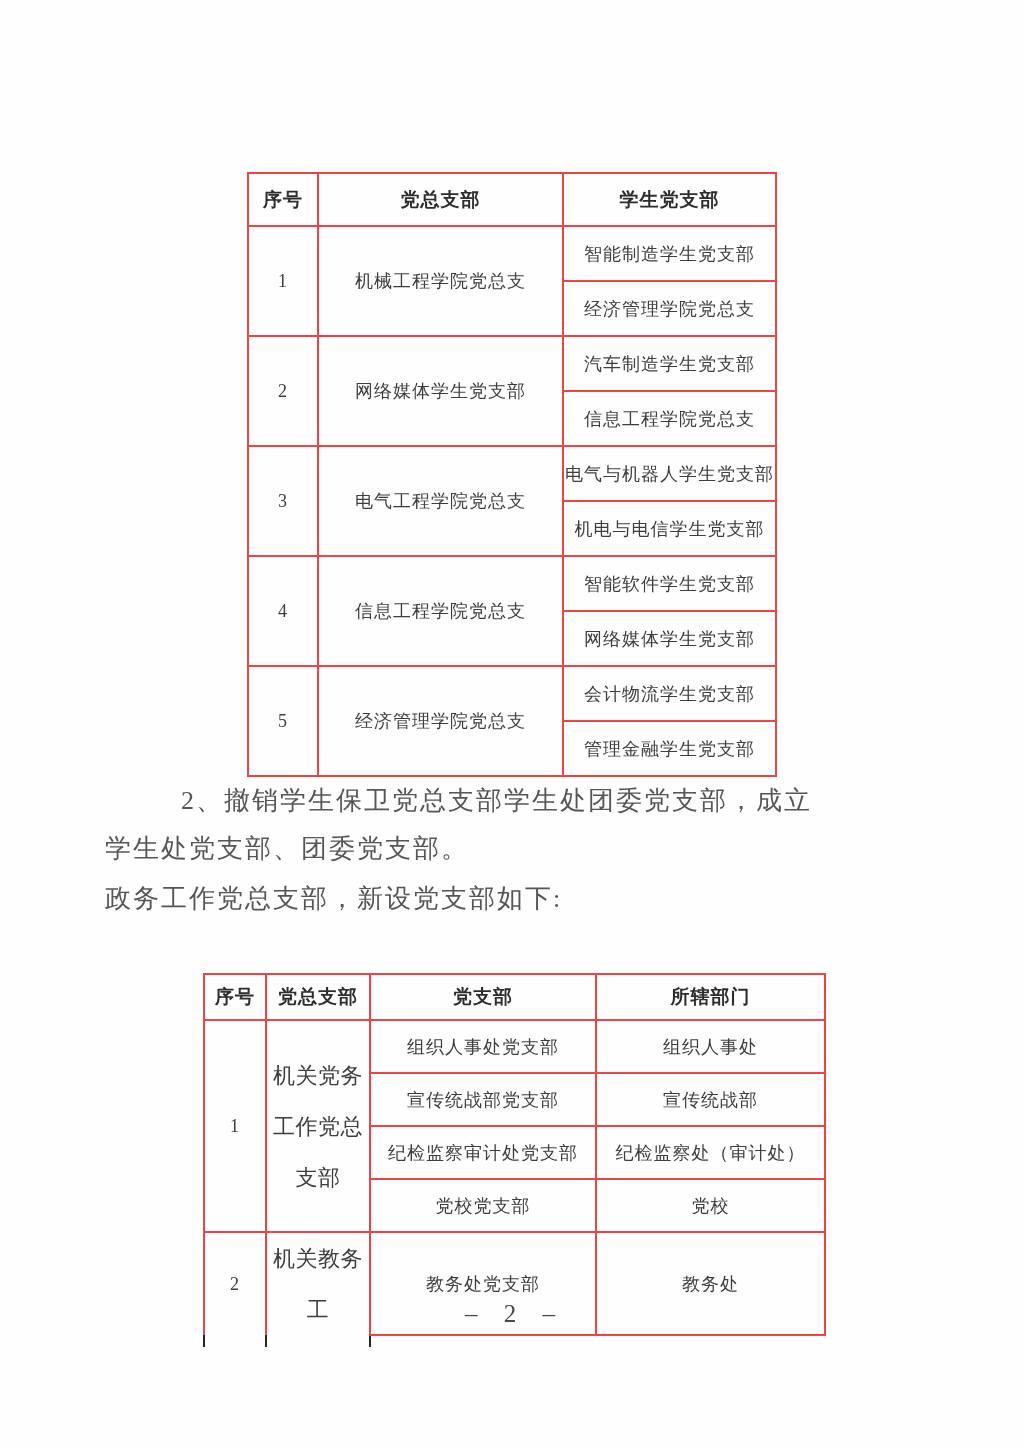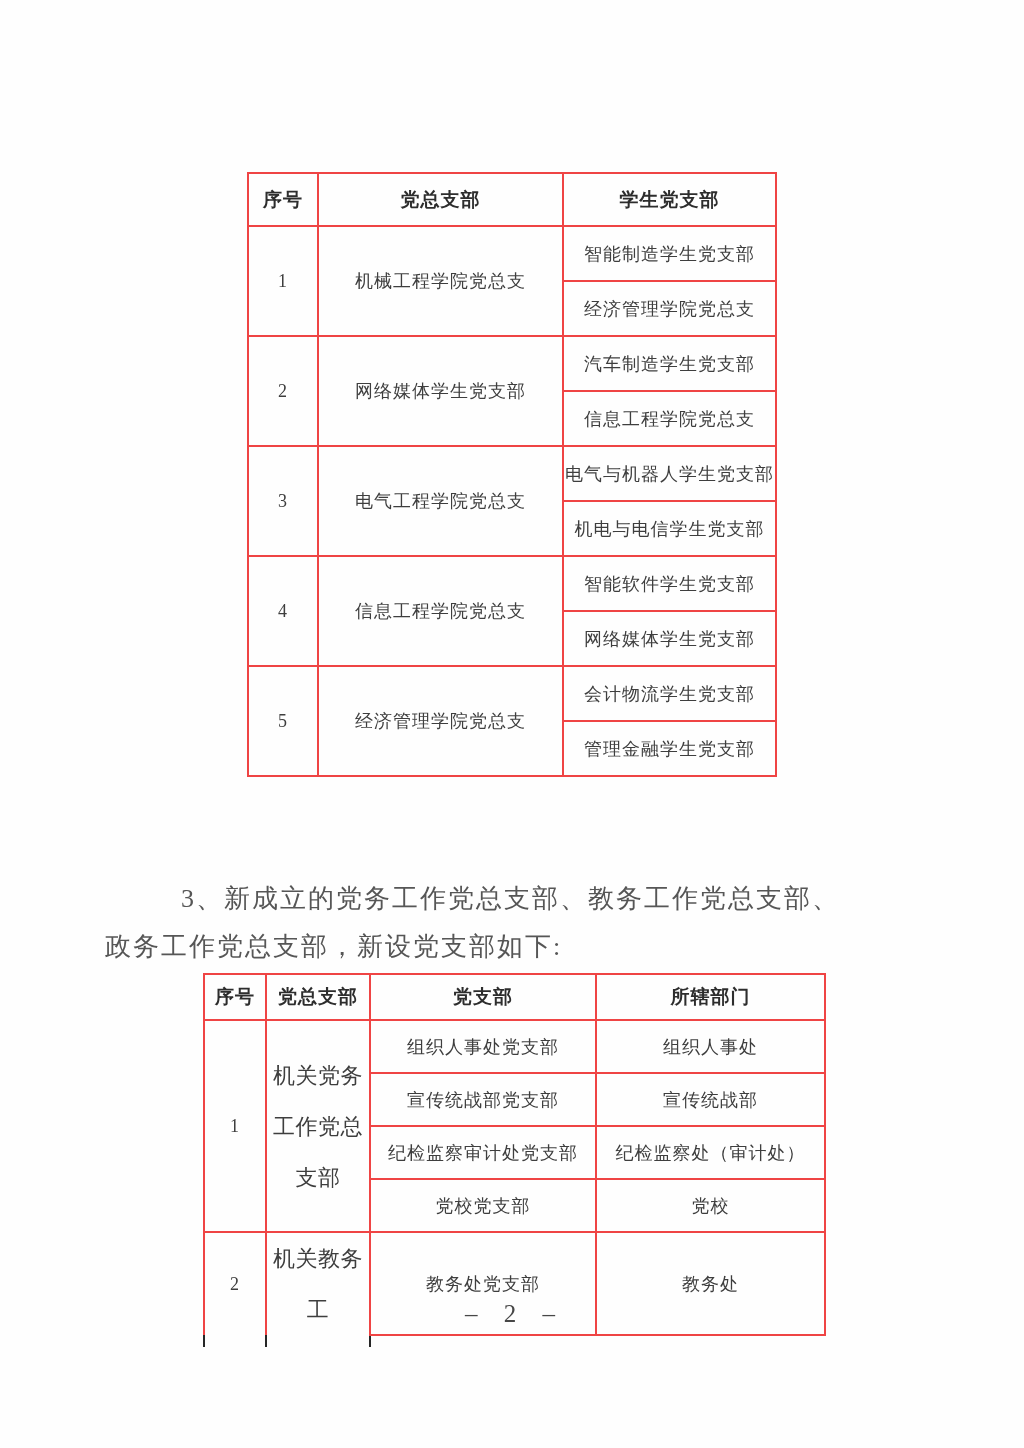--- a/index.html
+++ b/index.html
@@ -157,23 +157,26 @@
       <td rowspan="2" class="nowrap">5</td>
       <td rowspan="2" class="nowrap">经济管理学院党总支</td>
       <td class="nowrap">会计物流学生党支部</td>
     </tr>
     <tr class="body">
       <td class="nowrap">管理金融学生党支部</td>
     </tr>
   </tbody>
     </table>
 
+  <div class="para" id="para-2">
+    <div class="line1">2、撤销学生保卫党总支部学生处团委党支部，成立</div>
+    <div class="line2">学生处党支部、团委党支部。</div>
+  </div>
 
   <div class="para" id="para-3">
-    <div class="line1">3、新成立的党务工作党总支部、教务工作党总支部、</div>
     <div class="line2">政务工作党总支部，新设党支部如下:</div>
   </div>
 
   <table id="table2">
     <colgroup>
       <col class="c1">
         <col class="c2">
         <col class="c3">
         <col class="c4">
     </colgroup>

